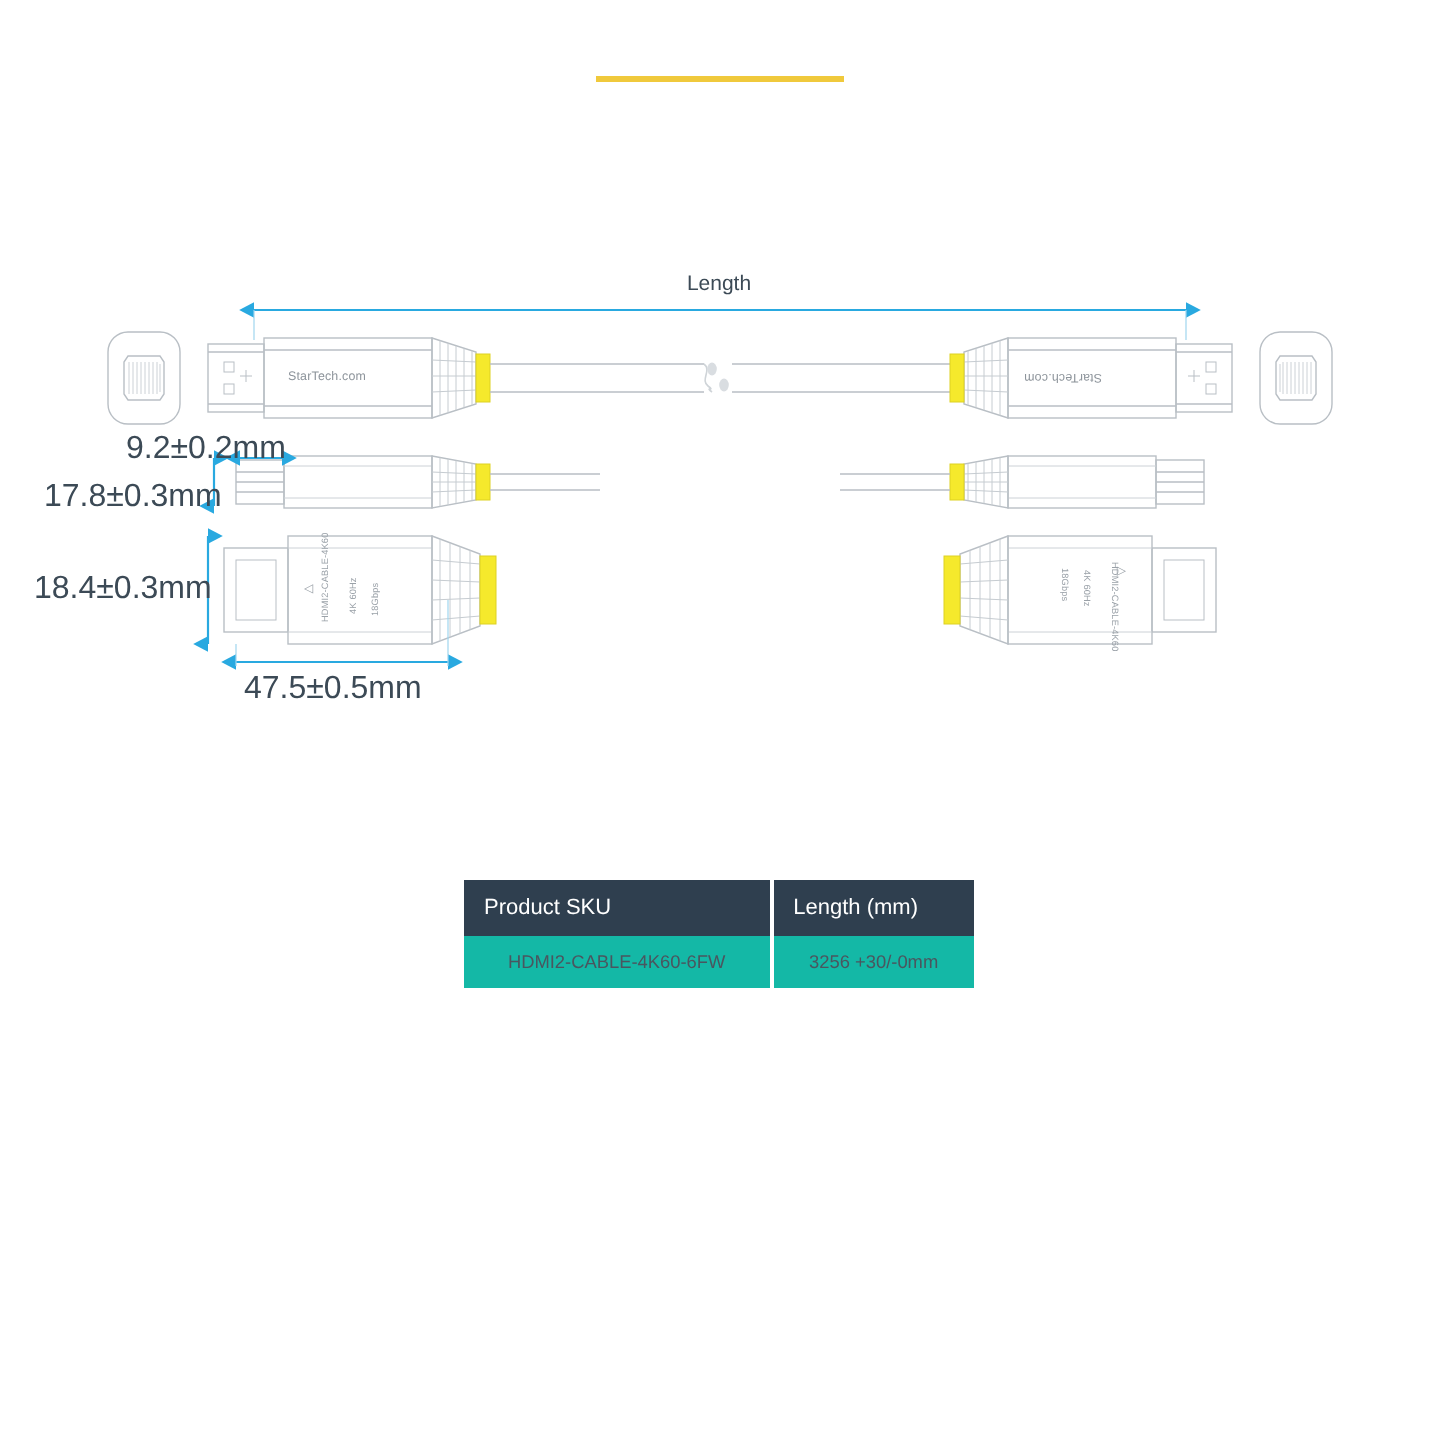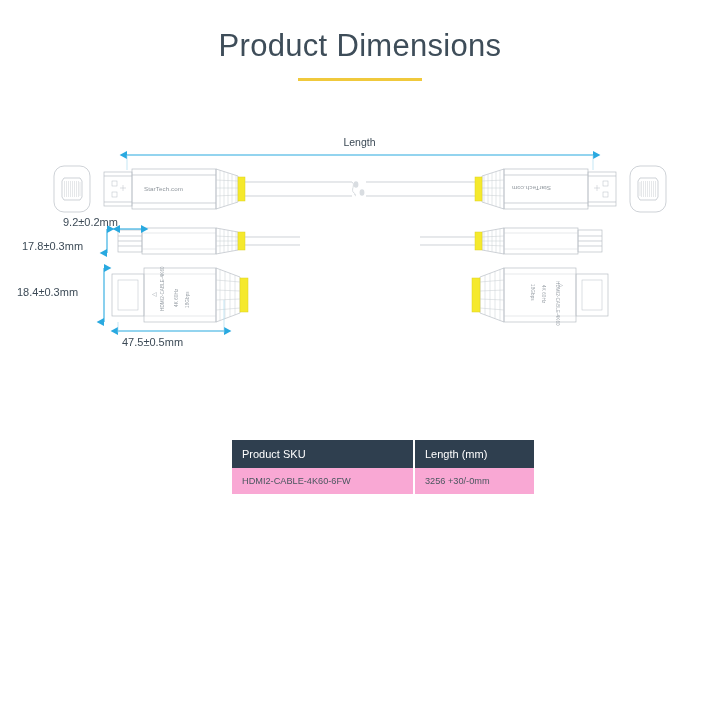--- a/index.html
+++ b/index.html
@@ -44,21 +44,21 @@
     top: 0;
     left: 0;
     width: 720px;
     height: 720px;
     pointer-events: none;
   }
 
   
   .dim-label {
     position: absolute;
-    font-size: 11px;
+    font-size: 16px;
     color: #3c4a56;
     white-space: nowrap;
     font-family: "Liberation Sans", sans-serif;
   }
   #label-length { top: 136px; left: 0; width: 719px; text-align: center; font-size: 10.5px; }
   #label-width-top { top: 216px; left: 63px; }
   #label-height-mid { top: 240px; left: 22px; }
   #label-height-bot { top: 286px; left: 17px; }
   #label-depth-bot { top: 336px; left: 122px; }
 
@@ -77,51 +77,50 @@
     white-space: nowrap;
     transform-origin: left top;
     letter-spacing: 0.1px;
   }
 
   
   #spec-table {
     position: absolute;
     top: 440px;
     left: 232px;
-    width: 302px;
+    width: 255px;
     border-collapse: collapse;
     font-size: 9.4px;
   }
   #spec-table th {
     background: #2f3f4f;
     color: #ffffff;
     font-weight: 400;
     font-size: 11px;
     text-align: left;
     padding: 8px 10px;
     border-right: 2px solid #ffffff;
   }
   #spec-table th:last-child { border-right: none; }
   #spec-table td {
-    background: #f9a8d4;
+    background: #14b8a6;
     color: #4a565f;
     font-size: 9.2px;
-    text-align: left;
+    text-align: center;
     padding: 8px 10px;
     border-right: 2px solid #ffffff;
     border-bottom: 2px solid #ffffff;
   }
   #spec-table td:last-child { border-right: none; }
   #spec-table tr:last-child td { border-bottom: none; }
 </style>
 </head>
 <body>
 
 <div id="title-block">
-  <div id="page-title">Product Dimensions</div>
   <div id="title-rule"></div>
 </div>
 
 <svg id="diagram" viewBox="0 0 720 720" width="720" height="720" xmlns="http://www.w3.org/2000/svg">
 
   <defs>
     <marker id="arrL" markerWidth="9" markerHeight="9" refX="8" refY="4.5" orient="auto" markerUnits="userSpaceOnUse">
       <path d="M8,0.6 L8,8.4 L0.6,4.5 Z" fill="#29a9e0"></path>
     </marker>
     <marker id="arrR" markerWidth="9" markerHeight="9" refX="1" refY="4.5" orient="auto" markerUnits="userSpaceOnUse">

